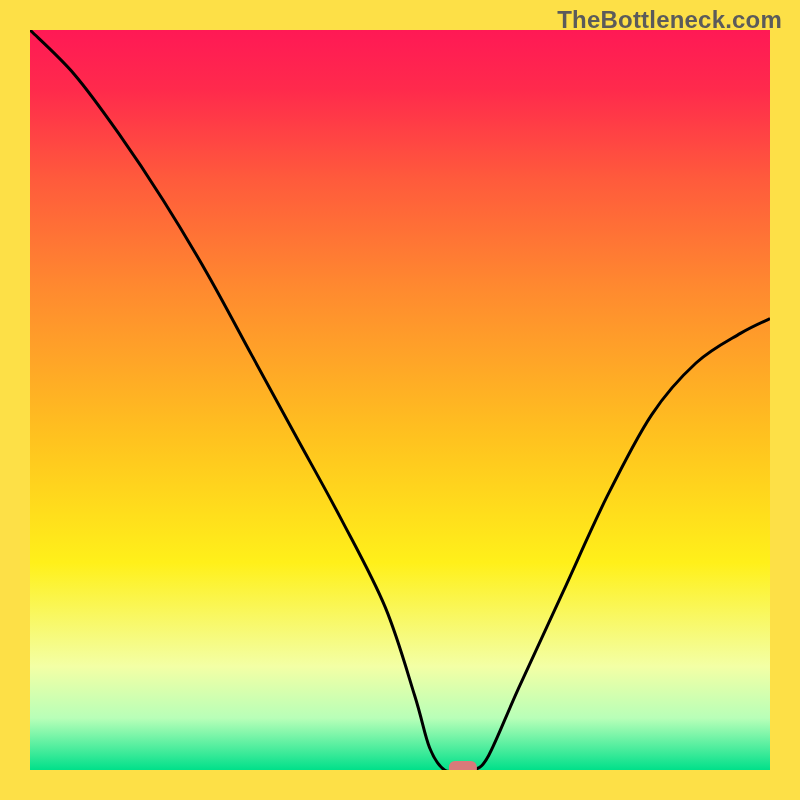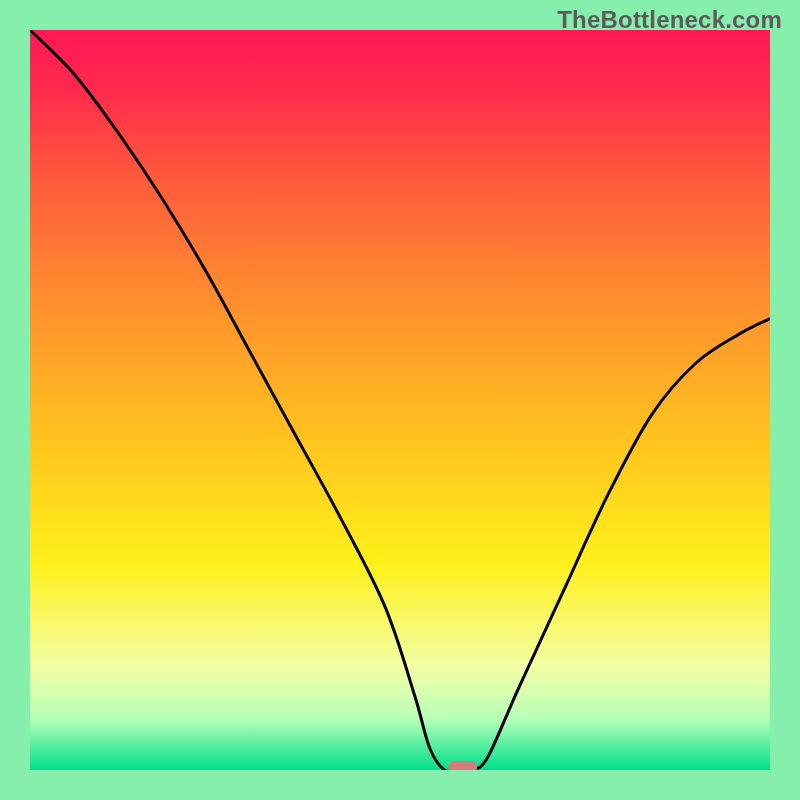--- a/index.html
+++ b/index.html
@@ -8,21 +8,21 @@
     background: #000;
     width: 800px;
     height: 800px;
     overflow: hidden;
     font-family: Arial, Helvetica, sans-serif;
   }
   .frame {
     position: relative;
     width: 800px;
     height: 800px;
-    background: #86efac;
+    background: #fde047;
   }
   .watermark {
     position: absolute;
     top: 6px;
     right: 18px;
     color: #5b5b5b;
     font-size: 24px;
     font-weight: 600;
     letter-spacing: 0.2px;
     z-index: 10;

